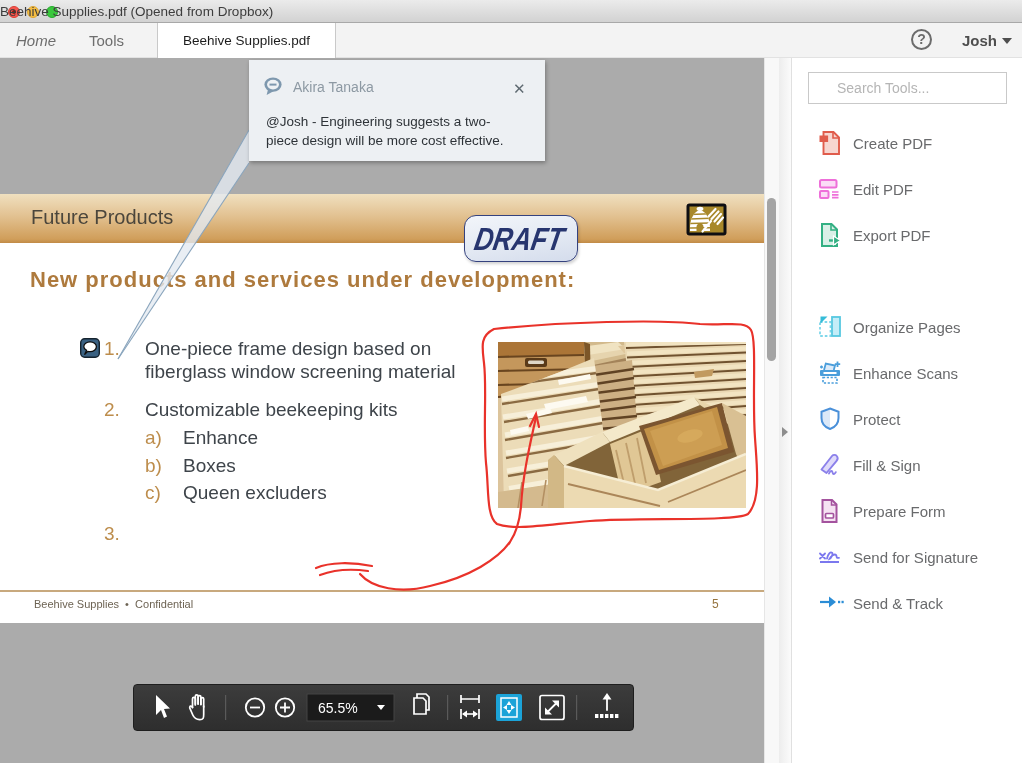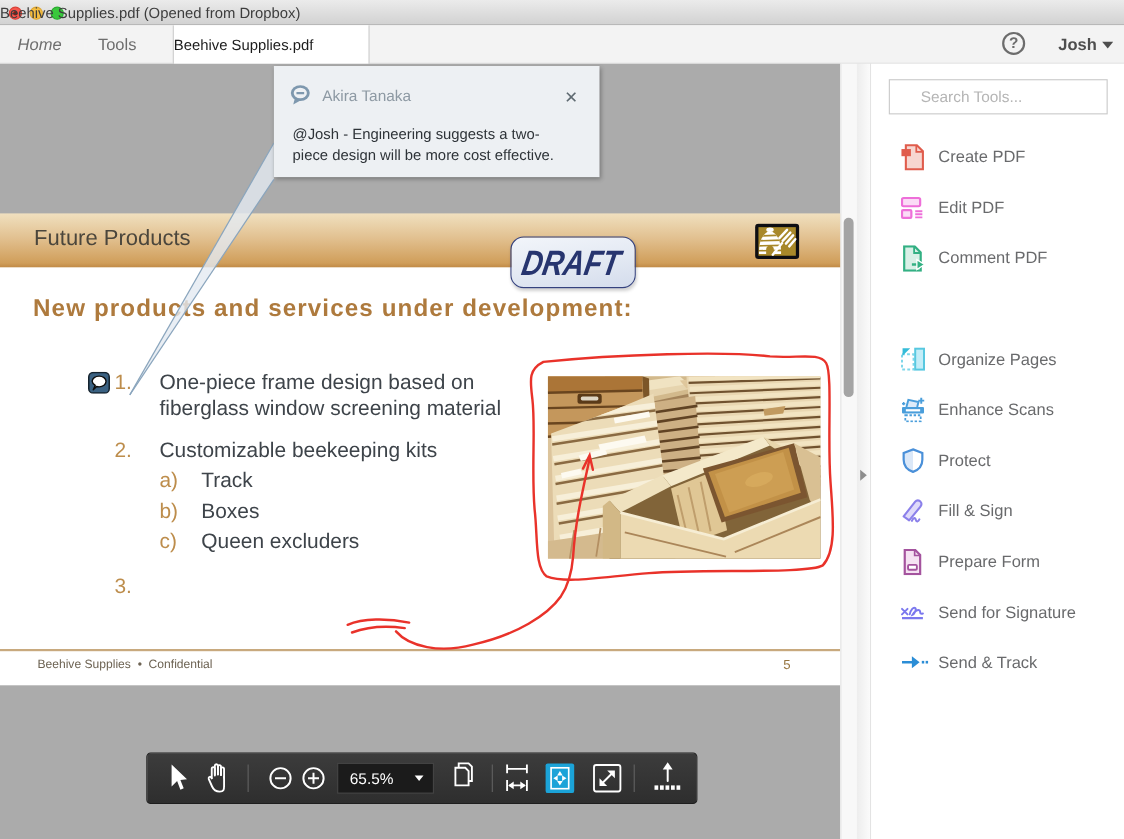--- a/index.html
+++ b/index.html
@@ -17,21 +17,21 @@
 #tl-y { left:27px; background:#f6be41; border:1px solid #dda633; }
 #tl-g { left:46px; background:#39c83c; border:1px solid #27ab2e; }
 
 
 #tabbar { position:absolute; left:0; top:23px; width:1022px; height:35px; background:#f3f3f3; border-bottom:1px solid #e2e2e2; }
 .tabtxt { position:absolute; top:0; height:35px; line-height:35px; font-size:15px; color:#6e6e6e; }
 #tab-home { left:16px;font-style:italic; }
 #tab-tools { left:89px; }
 #tab-active { position:absolute; left:157px; top:0; width:179px; height:35px; background:#fff;
   border-left:1px solid #c9c9c9; border-right:1px solid #c9c9c9;
-  text-align:left; line-height:35px; font-size:13.5px; color:#1c1c1c; }
+  text-align:center; line-height:35px; font-size:13.5px; color:#1c1c1c; }
 #help-circ { position:absolute; left:911px; top:6px; width:21px; height:21px; border-radius:50%;
   border:2px solid #6c6c6c; color:#6c6c6c; font-size:14px; font-weight:bold; text-align:center; line-height:17px; }
 #josh { position:absolute; left:962px; top:0; height:35px; line-height:35px; font-size:15px; font-weight:bold; color:#4e4e4e; }
 #josh-caret { position:absolute; left:1002px; top:15px; width:0; height:0;
   border-left:5px solid transparent; border-right:5px solid transparent; border-top:6px solid #4e4e4e; }
 
 
 #main { position:absolute; left:0; top:58px; width:1022px; height:705px; }
 #doc { position:absolute; left:0; top:0; width:764px; height:705px; background:#ababab; overflow:hidden; }
 
@@ -110,21 +110,21 @@
       <div id="band">
           <span class="t">Future Products</span>
         </div>
       <div id="page">
         <div id="heading">New products and services under development:</div>
         <div class="li num" style="left:104px; top:97px;">1.</div>
         <div class="li" style="left:145px; top:97px;">One-piece frame design based on<br>fiberglass window screening material</div>
         <div class="li num" style="left:104px; top:158px;">2.</div>
         <div class="li" style="left:145px; top:158px;">Customizable beekeeping kits</div>
         <div class="li num" style="left:145px; top:186px;">a)</div>
-        <div class="li" style="left:183px; top:186px;">Track</div>
+        <div class="li" style="left:183px; top:186px;">Enhance</div>
         <div class="li num" style="left:145px; top:214px;">b)</div>
         <div class="li" style="left:183px; top:214px;">Boxes</div>
         <div class="li num" style="left:145px; top:241px;">c)</div>
         <div class="li" style="left:183px; top:241px;">Queen excluders</div>
         <div class="li num" style="left:104px; top:282px;">3.</div>
         <div id="footer-rule"></div>
         <div id="footer-l">Beehive Supplies&nbsp; • &nbsp;Confidential</div>
         <div id="footer-r">5</div>
       </div>
       <div id="photo">
@@ -411,21 +411,21 @@
         </svg>
         <span class="lbl">Edit PDF</span>
       </div>
       <div class="tool" style="top:165px;">
         <svg width="23" height="24" viewBox="0 0 23 24">
           <path d="M3,1 L12.5,1 L18,6.5 L18,23 L3,23 Z" fill="#d9f0e7" stroke="#33b083" stroke-width="2"></path>
           <path d="M12,1.5 L12,7 L18,7" fill="none" stroke="#33b083" stroke-width="1.6"></path>
           <path d="M10,17.5 L15,17.5" stroke="#33b083" stroke-width="2.4"></path>
           <path d="M14.5,13 L21.5,17.5 L14.5,22 Z" fill="#33b083" stroke="#ffffff" stroke-width="1.2"></path>
         </svg>
-        <span class="lbl">Comment PDF</span>
+        <span class="lbl">Export PDF</span>
       </div>
       <div class="tool" style="top:257px;">
         <svg width="22" height="23" viewBox="0 0 22 23">
           <rect x="1" y="7" width="10.5" height="14" fill="none" stroke="#7fd7ea" stroke-width="1.8" stroke-dasharray="2.6,2"></rect>
           <rect x="13" y="2" width="8" height="19" fill="#c3edf8" stroke="#57c8e0" stroke-width="1.8"></rect>
           <path d="M1.5,1.5 L8.5,1.5 L1.5,8.5 Z" fill="#35bcd8"></path>
         </svg>
         <span class="lbl">Organize Pages</span>
       </div>
       <div class="tool" style="top:303px;">

